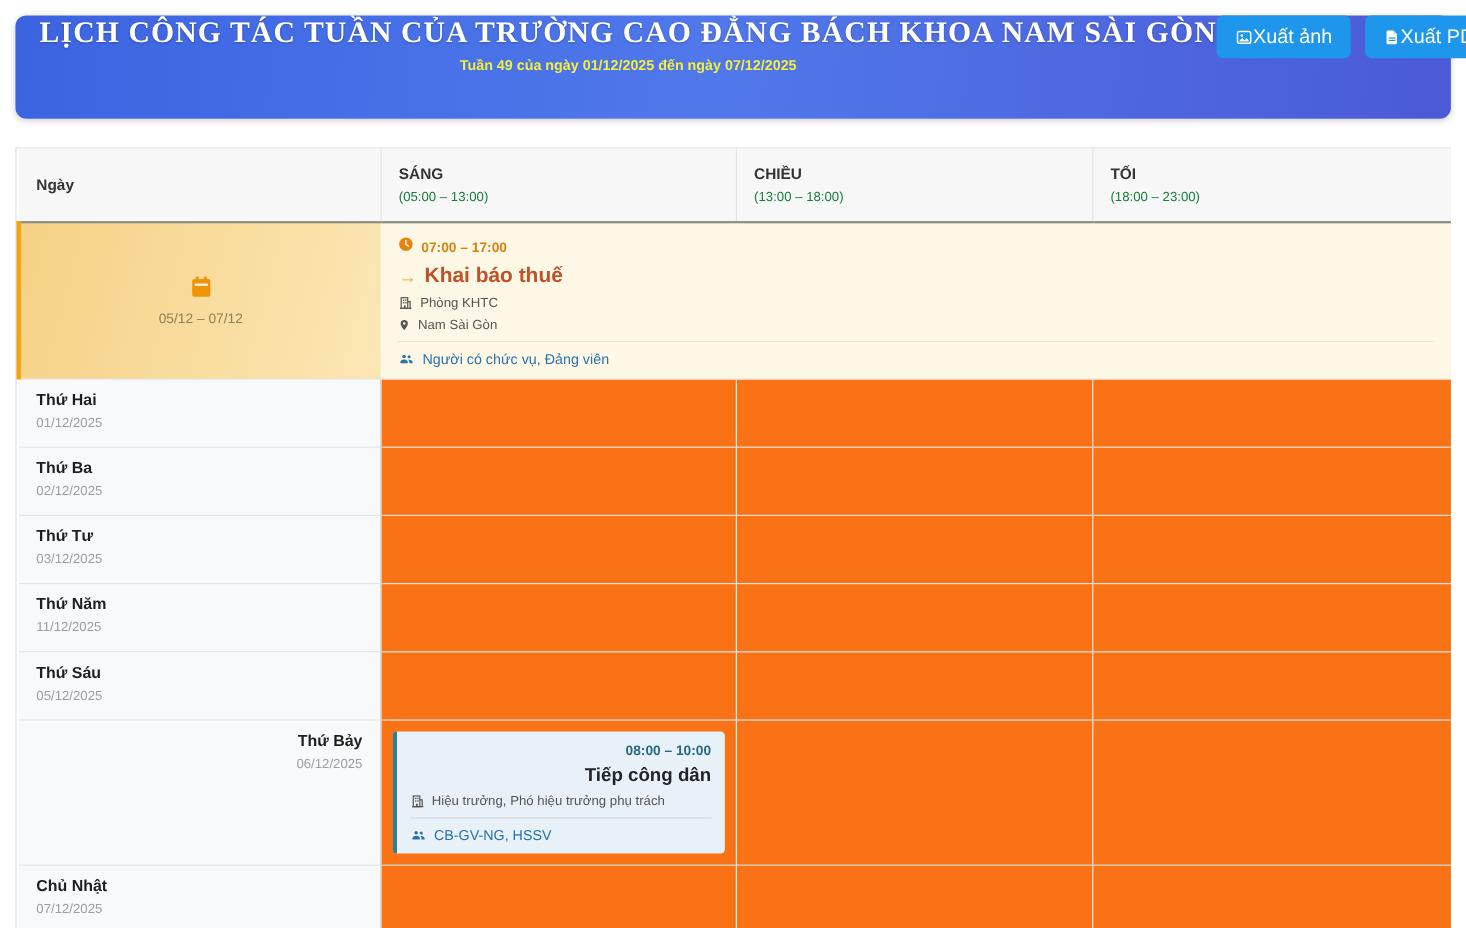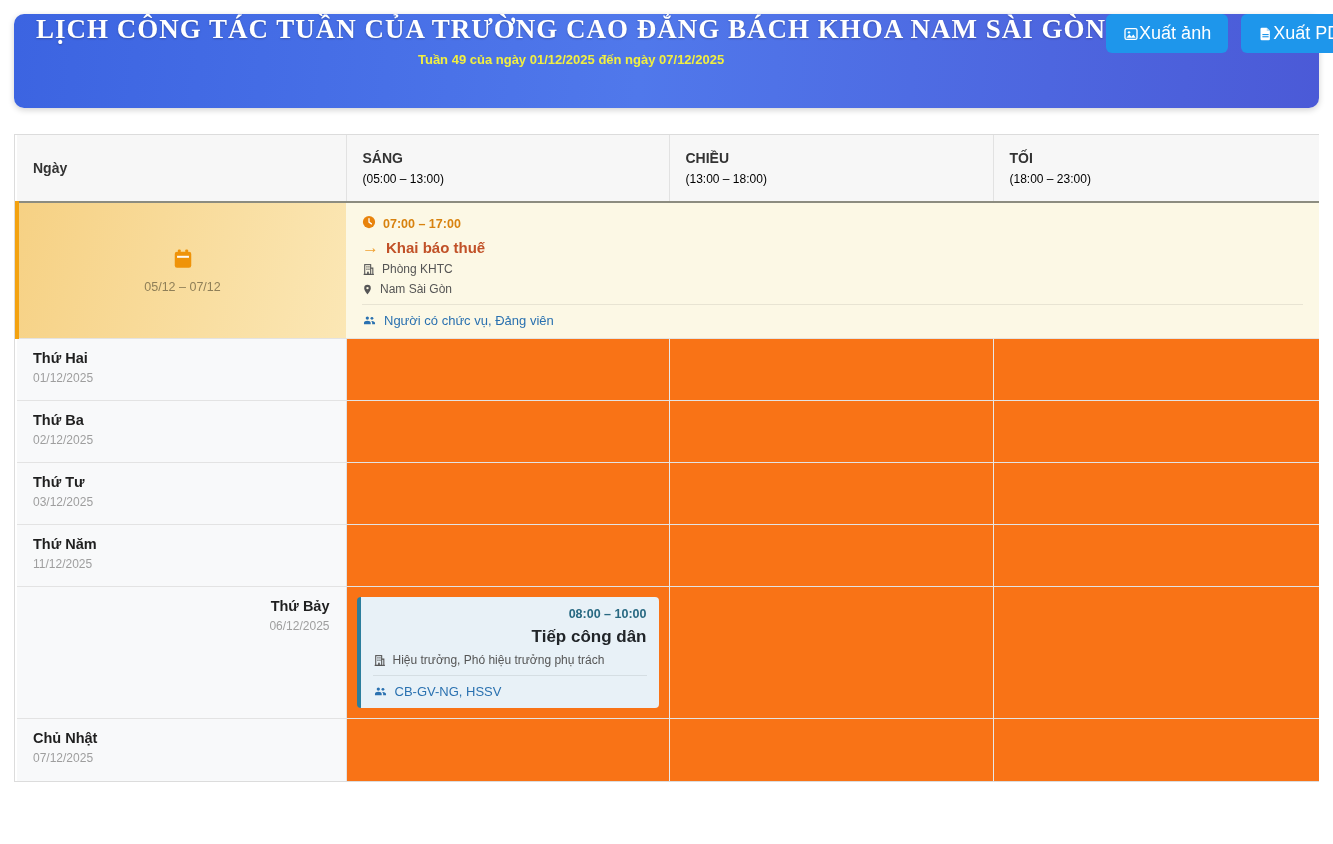--- a/index.html
+++ b/index.html
@@ -31,37 +31,37 @@
   
   .table-wrap { margin-top:26px; border:1px solid #dcdcdc; }
   table { width:100%; border-collapse:collapse; table-layout:fixed; }
   thead tr { height:67px; }
   thead td {
     background:#f7f7f7; vertical-align:middle; padding:8px 16px;
     border-bottom:2px solid #8c8c80; border-left:1px solid #e2e2e2;
   }
   thead td:first-child { border-left:none; }
   .col-label { font-size:14px; font-weight:bold; color:#333; }
-  .col-time  { font-size:12px; color:#000000; margin-top:6px; }
+  .col-time  { font-size:12px; color:#15803d; margin-top:6px; }
 
   
   .multi-row { height:130px; }
   .multi-day-cell {
     background:linear-gradient(105deg,#f6d184 0%,#fbe7b5 100%);
     border-left:4px solid #f3a210;
     text-align:center; vertical-align:middle;
   }
   .multi-day-cell .cal { margin-bottom:6px; }
   .range-text { font-size:12.5px; color:#8f7f58; }
   .multi-event-cell { background:#fcf8e5; vertical-align:top; padding:12px 16px 10px; }
 
   .ev-line { display:flex; align-items:center; gap:7px; margin-bottom:6px; }
   .ev-time-hl { font-size:12.5px; font-weight:bold; color:#d8820f; }
   .ev-arrow { font-size:17px; font-weight:bold; color:#f0a032; line-height:1; }
-  .ev-title-hl { font-size:15px; font-weight:bold; color:#c15128;text-align:right; }
+  .ev-title-hl { font-size:19px; font-weight:bold; color:#c15128;text-align:right; }
   .ev-meta { font-size:12px; color:#555; }
   .ev-meta-icon { color:#555; display:flex; }
   .ev-people { font-size:13px; color:#2a71b0; }
   .ev-people-icon { color:#2a71b0; display:flex; }
   .ev-divider { border-top:1px solid rgba(0,0,0,.08); margin-top:8px; padding-top:8px; }
 
   
   .day-row { height:62px; }
   .day-row td { border-top:1px solid #e3e3e3; vertical-align:top; }
   .day-cell { background:#f8f9fa; padding:11px 16px; border-right:1px solid #e3e3e3; }
@@ -242,20 +242,29 @@
         <tr class="day-row">
           <td class="day-cell">
             <div class="day-name">Thứ Năm</div>
             <div class="day-date">11/12/2025</div>
           </td>
           <td class="slot"></td>
           <td class="slot"></td>
           <td class="slot"></td>
         </tr>
 
+        <tr class="day-row">
+          <td class="day-cell">
+            <div class="day-name">Thứ Sáu</div>
+            <div class="day-date">05/12/2025</div>
+          </td>
+          <td class="slot"></td>
+          <td class="slot"></td>
+          <td class="slot"></td>
+        </tr>
 
         <tr class="day-row sat-row">
           <td class="day-cell">
             <div class="day-name">Thứ Bảy</div>
             <div class="day-date">06/12/2025</div>
           </td>
           <td class="slot">
             <div class="event-card">
               <div class="ev-time-sat">08:00 – 10:00</div>
               <div class="ev-title-sat">Tiếp công dân</div>

